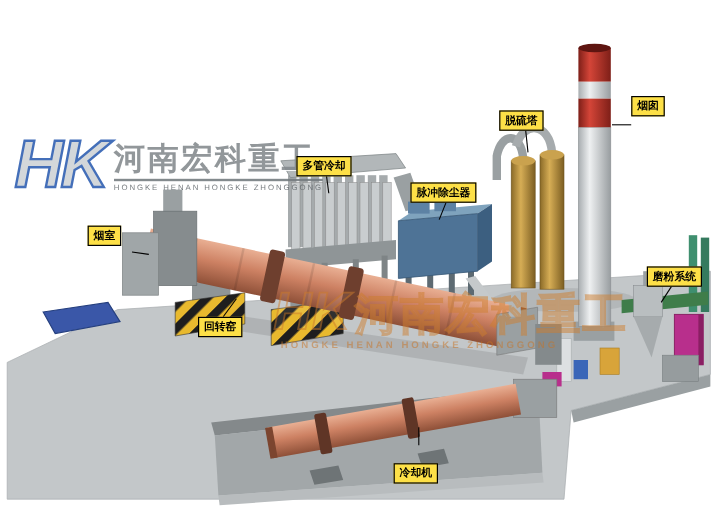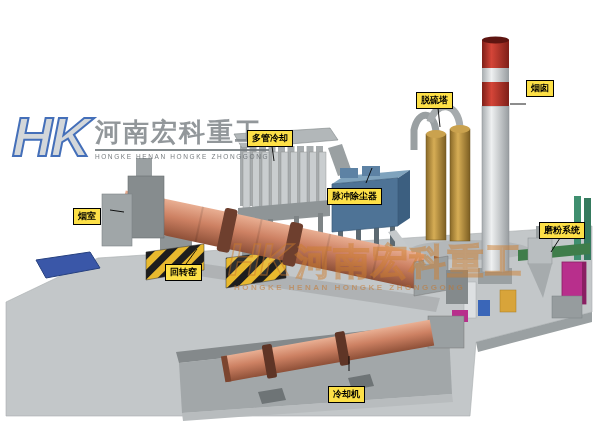--- a/index.html
+++ b/index.html
@@ -218,22 +218,22 @@
   </div>
 
   <div class="wm">
     <div class="wm-row">
       <span class="wm-hk">HK</span>
       <span class="wm-cn">河南宏科重工</span>
     </div>
     <div class="wm-en">HONGKE HENAN HONGKE ZHONGGONG</div>
   </div>
 
-  <div class="lbl" style="left:73px;top:208px;">烟室</div>
+  <div class="lbl" style="left:73px;top:188px;">烟室</div>
   <div class="lbl" style="left:165px;top:264px;">回转窑</div>
   <div class="lbl" style="left:247px;top:130px;font-family:Liberation Serif, serif;">多管冷却</div>
-  <div class="lbl" style="left:327px;top:152px;margin-top:36px;">脉冲除尘器</div>
+  <div class="lbl" style="left:342px;top:152px;">脉冲除尘器</div>
   <div class="lbl" style="left:416px;top:92px;">脱硫塔</div>
   <div class="lbl" style="left:526px;top:80px;">烟囱</div>
   <div class="lbl" style="left:539px;top:222px;">磨粉系统</div>
   <div class="lbl" style="left:328px;top:386px;">冷却机</div>
 
 </div>
 
 </body></html>

